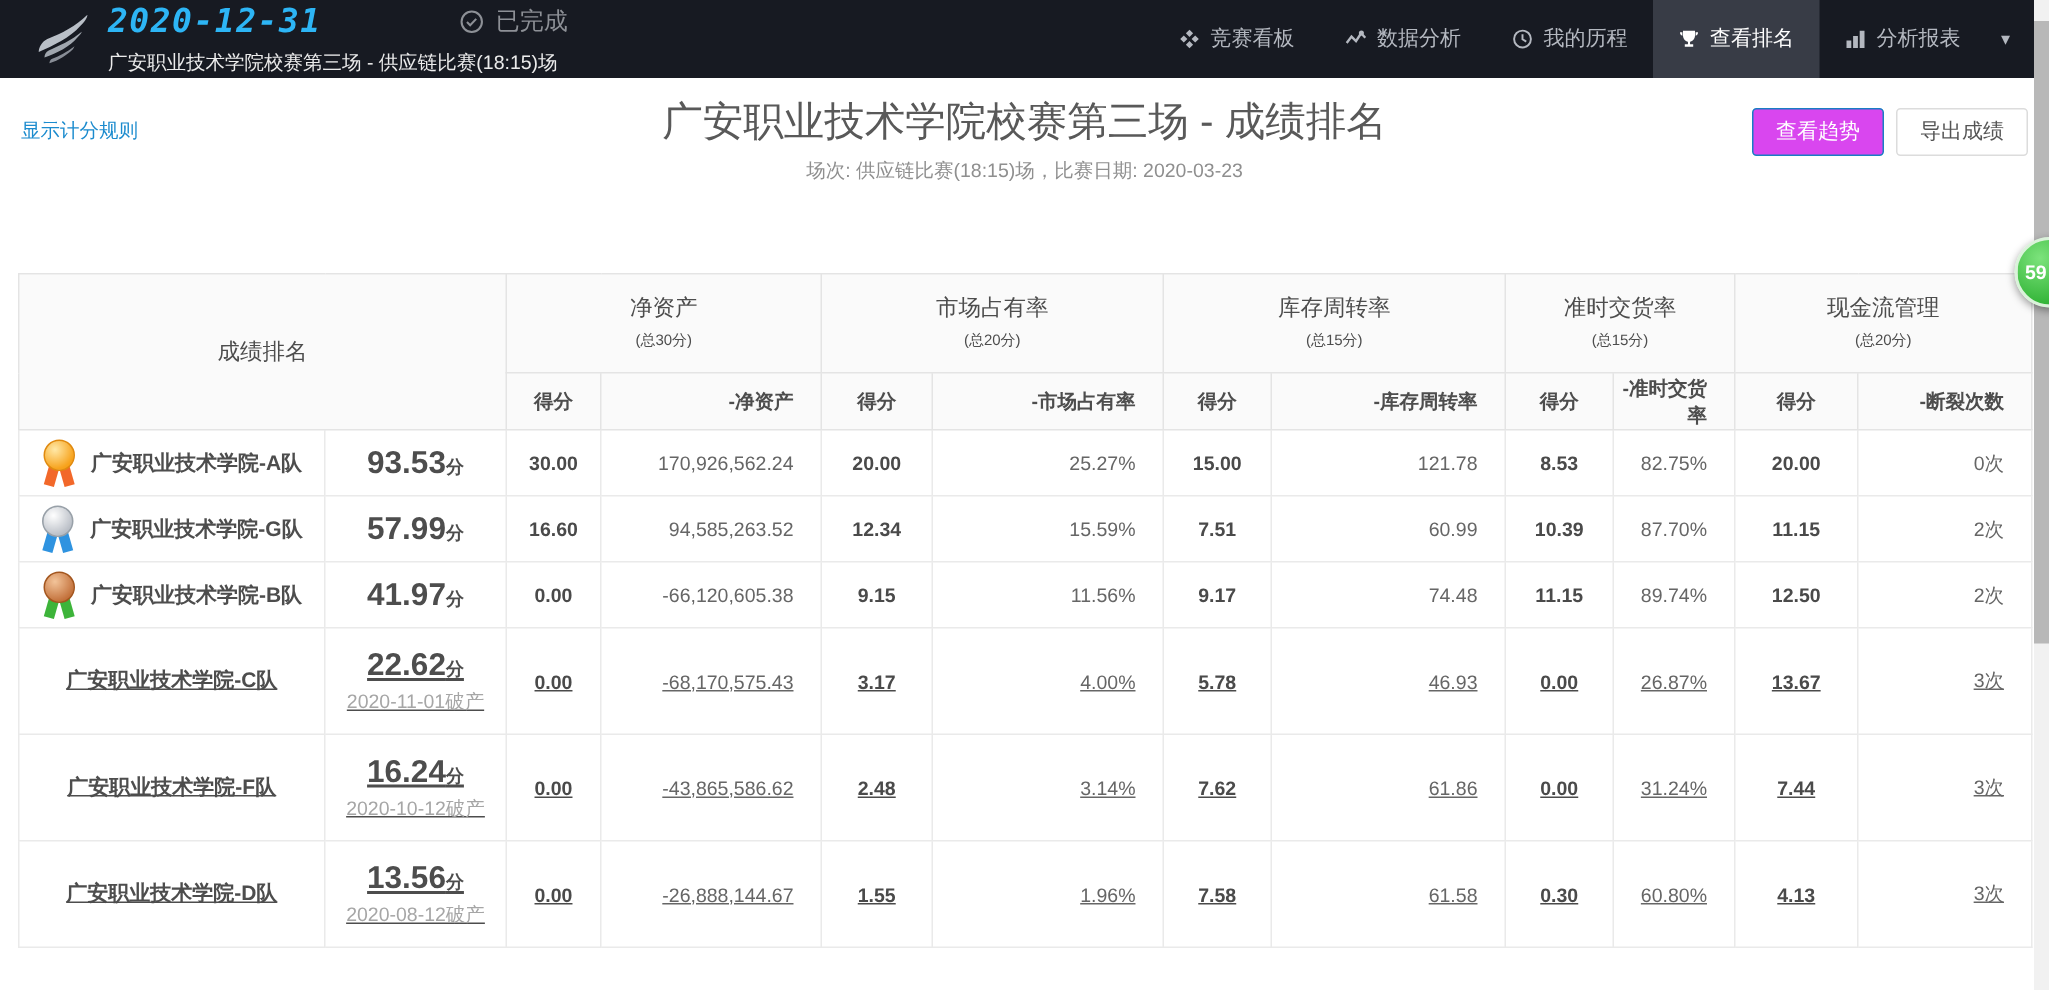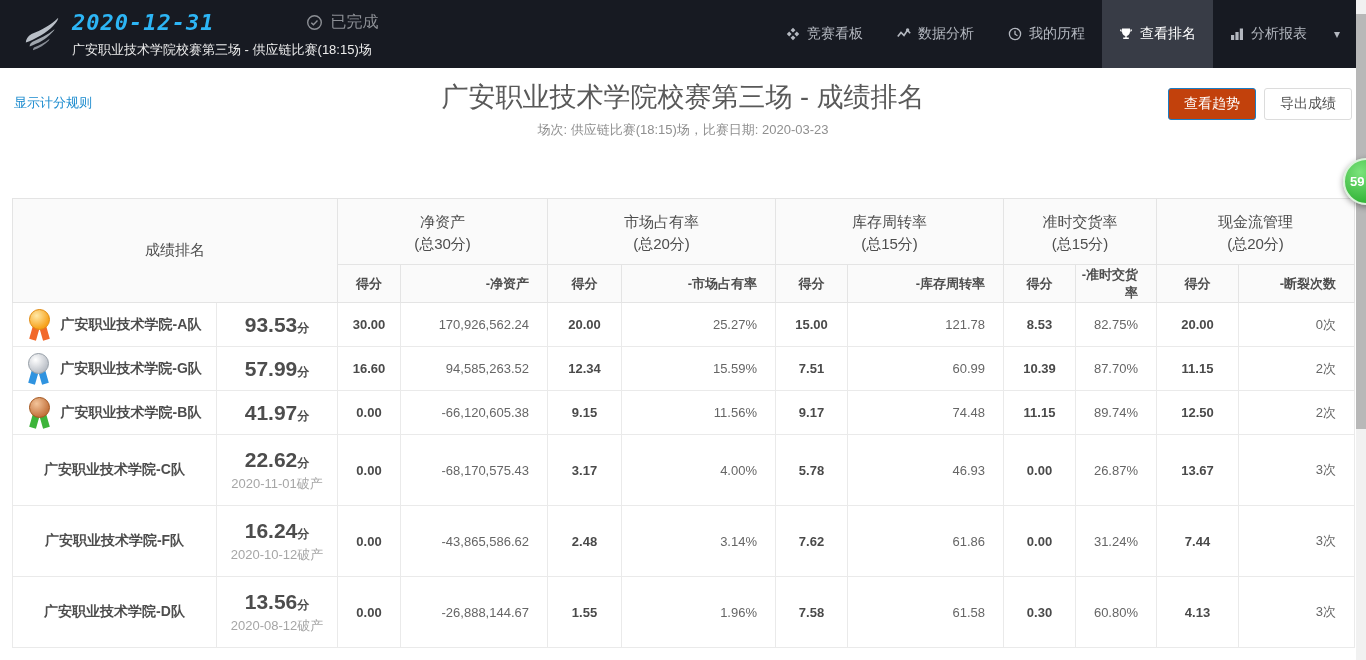--- a/index.html
+++ b/index.html
@@ -3,21 +3,21 @@
 <meta charset="utf-8">
 <style>
   * { box-sizing: border-box; margin: 0; padding: 0; }
   html,body { width:1366px; height:660px; overflow:hidden; }
   body {
     font-family: "Liberation Sans", "DejaVu Sans", sans-serif;
     background:#fff; position:relative; color:#4d4d4d;
   }
   
   .navbar{
-    height:68px; background:#171a22; display:flex; align-items:stretch;
+    height:52px; background:#171a22; display:flex; align-items:stretch;
     position:relative; z-index:10;
   }
   .nav-left{ display:flex; align-items:center; padding-left:22px; }
   .logo{ width:42px; height:42px; margin-right:8px; flex:0 0 auto; }
   .nav-left-text{ display:flex; flex-direction:column; justify-content:center; }
   .nav-top-line{ display:flex; align-items:center; }
   .clock{
     font-family:"DejaVu Sans Mono", monospace; font-style:italic; font-weight:bold;
     font-size:22px; color:#2db5f5; letter-spacing:1px; line-height:26px;
   }
@@ -37,35 +37,35 @@
   
   .page-header{ position:relative; height:100px; }
   .rules-link{ position:absolute; left:14px; top:26px; color:#1b8bce; font-size:13px;
     text-decoration:none; cursor:pointer; }
   .page-title{ text-align:center; padding-top:12px; font-size:27px; line-height:34px;
     font-weight:400; color:#595959; }
   .page-subtitle{ text-align:center; font-size:13px; color:#8f8f8f; margin-top:7px; }
   .header-buttons{ position:absolute; right:14px; top:20px; display:flex; gap:8px; }
   .btn{ height:32px; padding:0 15px; font-size:14px; border-radius:3px; cursor:pointer;
     font-family:inherit; }
-  .btn-primary{ background:#c2410c; border:1px solid #1a7dc4; color:#fff; }
+  .btn-primary{ background:#d946ef; border:1px solid #1a7dc4; color:#fff; }
   .btn-default{ background:#fff; border:1px solid #dcdcdc; color:#555; }
   
   .table-wrap{ margin:30px 12px 0; }
   table{ width:1342px; border-collapse:collapse; table-layout:fixed; font-size:13px; }
   thead th{ background:#fafafa; border:1px solid #e4e4e4; color:#4d4d4d; }
   th.rank-th{ font-size:15px; font-weight:400;font-family:Liberation Mono, monospace; }
   th.group-th{ height:66px; font-weight:400; }
   .g-name{ font-size:15px; line-height:24px; }
-  .g-total{ font-size:15px; line-height:20px; }
+  .g-total{ font-size:10px; line-height:20px; }
   th.sub-th{ height:38px; font-weight:bold; font-size:13px; }
   th.score-h{ }
   th.val-h{ text-align:right; padding-right:18px; }
   tbody td{ border:1px solid #eaeaea; background:#fff; height:44px; }
-  tr.tall td{ height:71px; }
+  tr.tall td{ height:71px;text-decoration:underline; }
   td.name-td .name-wrap{ display:flex; align-items:center; justify-content:center; gap:10px; }
   .tname{ font-weight:bold; font-size:14px; color:#4d4d4d; }
   td.score-td{ text-align:center; }
   .score-line{ font-size:21px; font-weight:bold; color:#4d4d4d; }
   .score-line .unit{ font-size:12px; }
   .bk{ font-size:13px; color:#a6a6a6; margin-top:3px; }
   td.sv{ text-align:center; font-weight:bold; color:#4a4a4a;margin-top:28px; }
   td.rv{ text-align:right; padding-right:18px; color:#666; }
   
   .medal{ position:relative; width:23px; height:31px; flex:0 0 auto; display:inline-block; }

